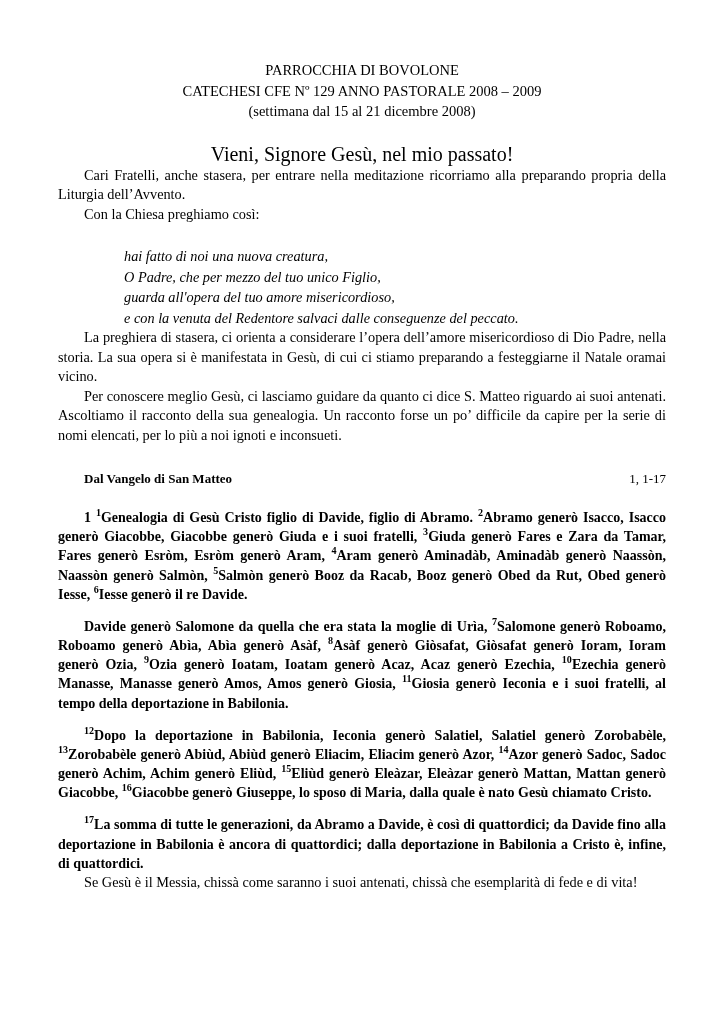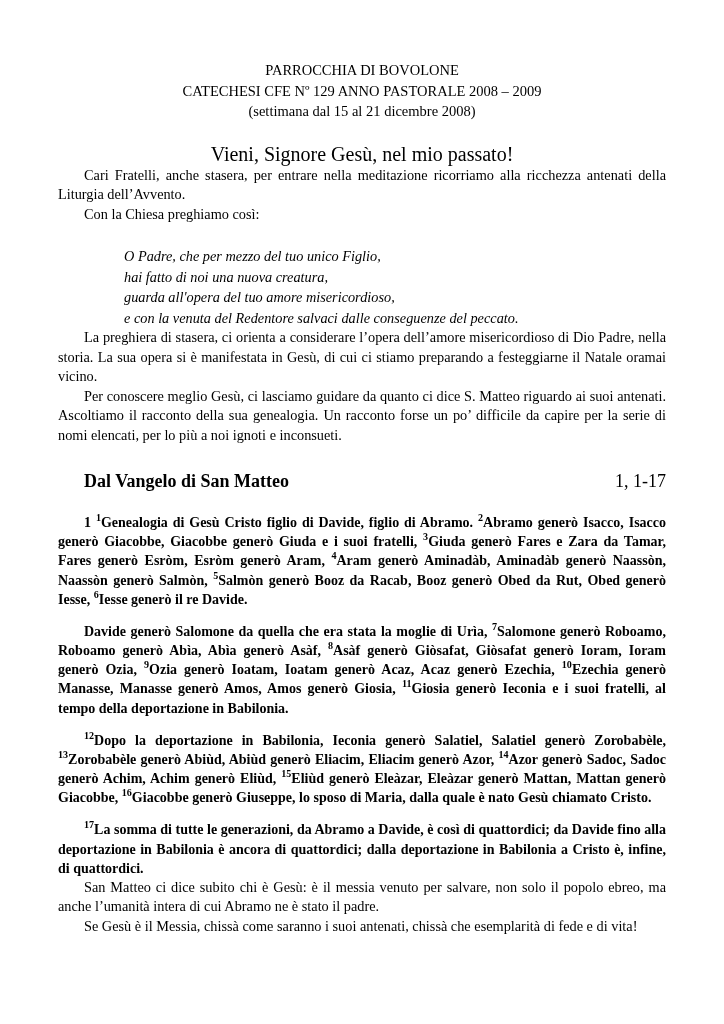--- a/index.html
+++ b/index.html
@@ -49,21 +49,21 @@
     margin-left: 66px;
     font-style: italic;
     font-size: 14.3px;
     line-height: 1.44;
   }
   .prayer div { white-space: nowrap; }
 
   .gospel-title {
     margin-top: 26px;
     font-weight: bold;
-    font-size: 18px;
+    font-size: 13px;
     display: flex;
     justify-content: space-between;
     align-items: baseline;
     padding-left: 26px;
   }
   .gospel-title .ref {
     font-weight: normal;
   }
   p.scripture {
     font-weight: bold;
@@ -89,41 +89,40 @@
 <div class="page">
 
   <div class="header-block">
     <div>PARROCCHIA DI BOVOLONE</div>
     <div>CATECHESI CFE Nº 129 ANNO PASTORALE 2008 – 2009</div>
     <div>(settimana dal 15 al 21 dicembre 2008)</div>
   </div>
 
   <div class="invocation">Vieni, Signore Gesù, nel mio passato!</div>
 
-  <p class="body-par gap-top-18">Cari Fratelli, anche stasera, per entrare nella meditazione ricorriamo alla ricchezza antenati della Liturgia dell’Avvento.</p>
+  <p class="body-par gap-top-18">Cari Fratelli, anche stasera, per entrare nella meditazione ricorriamo alla preparando propria della Liturgia dell’Avvento.</p>
   <p class="body-par gap-top-6">Con la Chiesa preghiamo così:</p>
 
   <div class="prayer">
+    <div>hai fatto di noi una nuova creatura,</div>
     <div>O Padre, che per mezzo del tuo unico Figlio,</div>
-    <div>hai fatto di noi una nuova creatura,</div>
     <div>guarda all'opera del tuo amore misericordioso,</div>
     <div>e con la venuta del Redentore salvaci dalle conseguenze del peccato.</div>
   </div>
 
   <p class="body-par gap-top-18">La preghiera di stasera, ci orienta a considerare l’opera dell’amore misericordioso di Dio Padre, nella storia. La sua opera si è manifestata in Gesù, di cui ci stiamo preparando a festeggiarne il Natale oramai vicino.</p>
   <p class="body-par gap-top-6">Per conoscere meglio Gesù, ci lasciamo guidare da quanto ci dice S. Matteo riguardo ai suoi antenati. Ascoltiamo il racconto della sua genealogia. Un racconto forse un po’ difficile da capire per la serie di nomi elencati, per lo più a noi ignoti e inconsueti.</p>
 
   <div class="gospel-title">
     <span>Dal Vangelo di San Matteo</span>
     <span class="ref">1, 1-17</span>
   </div>
 
   <div id="scripture-container">
       <p class="scripture first">1 <sup>1</sup>Genealogia di Gesù Cristo figlio di Davide, figlio di Abramo. <sup>2</sup>Abramo generò Isacco, Isacco generò Giacobbe, Giacobbe generò Giuda e i suoi fratelli, <sup>3</sup>Giuda generò Fares e Zara da Tamar, Fares generò Esròm, Esròm generò Aram, <sup>4</sup>Aram generò Aminadàb, Aminadàb generò Naassòn, Naassòn generò Salmòn, <sup>5</sup>Salmòn generò Booz da Racab, Booz generò Obed da Rut, Obed generò Iesse, <sup>6</sup>Iesse generò il re Davide.</p>
       <p class="scripture next">Davide generò Salomone da quella che era stata la moglie di Urìa, <sup>7</sup>Salomone generò Roboamo, Roboamo generò Abìa, Abìa generò Asàf, <sup>8</sup>Asàf generò Giòsafat, Giòsafat generò Ioram, Ioram generò Ozia, <sup>9</sup>Ozia generò Ioatam, Ioatam generò Acaz, Acaz generò Ezechia, <sup>10</sup>Ezechia generò Manasse, Manasse generò Amos, Amos generò Giosia, <sup>11</sup>Giosia generò Ieconia e i suoi fratelli, al tempo della deportazione in Babilonia.</p>
       <p class="scripture next"><sup>12</sup>Dopo la deportazione in Babilonia, Ieconia generò Salatiel, Salatiel generò Zorobabèle, <sup>13</sup>Zorobabèle generò Abiùd, Abiùd generò Eliacim, Eliacim generò Azor, <sup>14</sup>Azor generò Sadoc, Sadoc generò Achim, Achim generò Eliùd, <sup>15</sup>Eliùd generò Eleàzar, Eleàzar generò Mattan, Mattan generò Giacobbe, <sup>16</sup>Giacobbe generò Giuseppe, lo sposo di Maria, dalla quale è nato Gesù chiamato Cristo.</p>
       <p class="scripture next"><sup>17</sup>La somma di tutte le generazioni, da Abramo a Davide, è così di quattordici; da Davide fino alla deportazione in Babilonia è ancora di quattordici; dalla deportazione in Babilonia a Cristo è, infine, di quattordici.</p>
     </div>
 
-  <p class="body-par closing-1">San Matteo ci dice subito chi è Gesù: è il messia venuto per salvare, non solo il popolo ebreo, ma anche l’umanità intera di cui Abramo ne è stato il padre.</p>
   <p class="body-par closing-2">Se Gesù è il Messia, chissà come saranno i suoi antenati, chissà che esemplarità di fede e di vita!</p>
 
 </div>
 
 </body></html>

